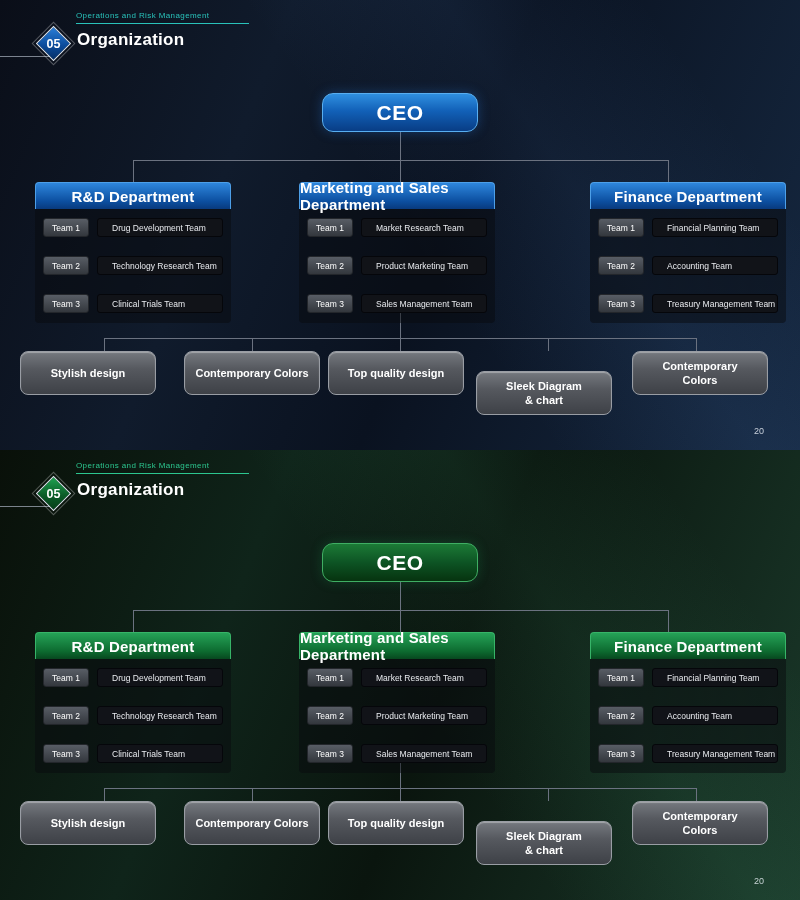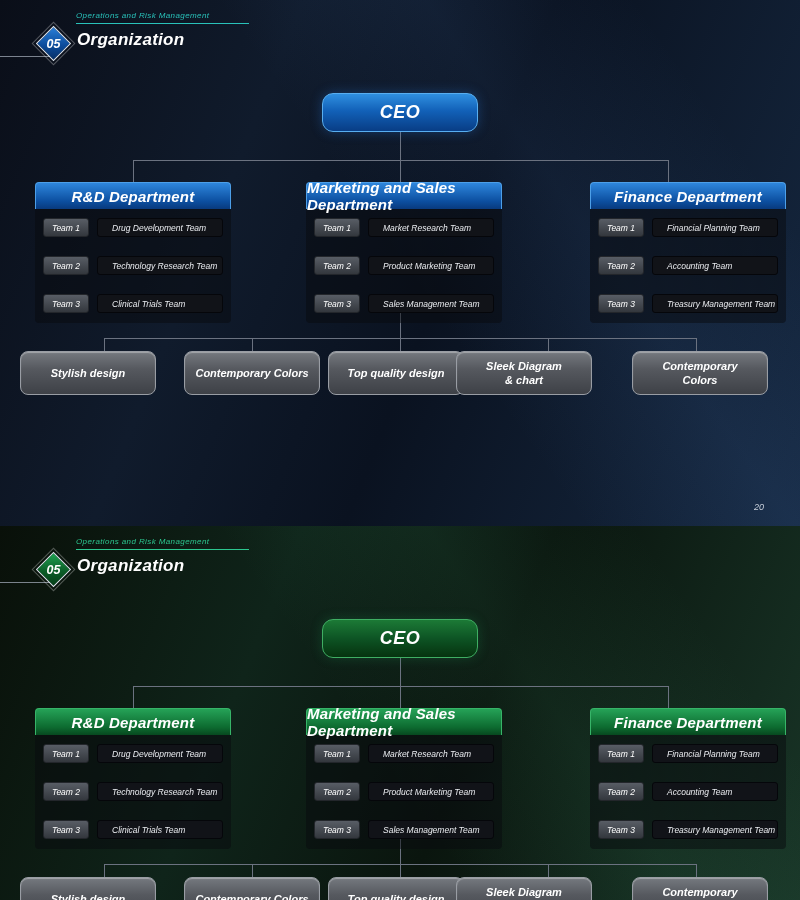--- a/index.html
+++ b/index.html
@@ -1,19 +1,19 @@
 <!DOCTYPE html>
 <html><head>
 <meta charset="utf-8">
 <style>
   * { margin:0; padding:0; box-sizing:border-box; }
   html,body { width:800px; background:#000; }
   body { height:900px; font-family:"Liberation Sans", sans-serif; overflow:hidden; }
 
-  .slide { position:relative; width:800px; height:526px; overflow:hidden;font-style:italic; }
+  .slide { position:relative; width:800px; height:450px; overflow:hidden; }
   .theme-blue {
     background: linear-gradient(112deg, #0a0e18 0%, #101b2c 30%, #0a1220 55%, #162942 100%);
   }
   .theme-blue::after {
     content:""; position:absolute; inset:0; pointer-events:none;
     background: linear-gradient(55deg, transparent 50%, rgba(80,130,200,0.09) 68%, transparent 86%);
   }
   .theme-green {
     background: linear-gradient(112deg, #091009 0%, #0f241a 30%, #0a150e 55%, #1b3a2b 100%);
   }
@@ -40,21 +40,21 @@
   .theme-blue .badge { background:linear-gradient(135deg,#2a7fd8 0%, #0c4c9c 55%, #062f66 100%); }
   .theme-green .badge { background:linear-gradient(135deg,#1fa352 0%, #0b5d28 55%, #053d18 100%); }
   .badge span { transform:rotate(-45deg); font-size:12.5px; font-weight:bold; color:#fff; }
 
   .slide-title { position:absolute; left:77px; top:30px; font-size:17px; font-weight:bold; color:#fff; letter-spacing:0.3px; z-index:2; }
 
   
   .ceo {
     position:absolute; left:322px; top:93px; width:156px; height:39px; border-radius:11px;
     display:flex; align-items:center; justify-content:center;
-    color:#fff; font-size:18px; font-weight:bold; letter-spacing:0.5px; border:1px solid; z-index:2;
+    color:#fff; font-size:21px; font-weight:bold; letter-spacing:0.5px; border:1px solid; z-index:2;
   }
   .theme-blue .ceo {
     background:linear-gradient(180deg,#2f8fe0 0%, #1261b8 45%, #083d85 100%);
     border-color:#58aef0; box-shadow:0 0 12px rgba(40,120,220,0.35);
   }
   .theme-green .ceo {
     background:linear-gradient(180deg,#1c7a36 0%, #0d5424 50%, #06330f 100%);
     border-color:#3fae63; box-shadow:0 0 12px rgba(30,140,80,0.3);
   }
 
@@ -69,21 +69,21 @@
   .c-bot-h   { left:104px; top:338px; width:593px; height:1px; }
   .c-fdrop-a { left:104px; top:338px; width:1px; height:13px; }
   .c-fdrop-b { left:252px; top:338px; width:1px; height:13px; }
   .c-fdrop-c { left:400px; top:338px; width:1px; height:13px; }
   .c-fdrop-d { left:548px; top:338px; width:1px; height:13px; }
   .c-fdrop-e { left:696px; top:338px; width:1px; height:13px; }
 
   
   .dept { position:absolute; top:182px; width:196px; z-index:2; }
   .dept-0 { left:35px; }
-  .dept-1 { left:306px; }
+  .dept-1 { left:299px; }
   .dept-2 { left:590px; }
   .dept-header {
     height:27px; border-radius:4px 4px 0 0; display:flex; align-items:center; justify-content:center;
     font-size:15px; font-weight:bold; color:#fff; border:1px solid; border-bottom:none; letter-spacing:0.2px;
   }
   .theme-blue .dept-header {
     background:linear-gradient(180deg,#2e86dc 0%, #0c4fa0 70%, #083a7e 100%); border-color:#4d9fe8;
   }
   .theme-green .dept-header {
     background:linear-gradient(180deg,#25a257 0%, #0d6b30 70%, #07481f 100%); border-color:#37b468;
@@ -108,21 +108,21 @@
   .feature {
     position:absolute; top:351px; width:136px; height:44px; border-radius:8px; z-index:2;
     display:flex; flex-direction:column; align-items:center; justify-content:center;
     color:#fff; font-size:11px; font-weight:bold; text-align:center; line-height:1.3;
     background:linear-gradient(180deg,#75797f 0%, #56595f 40%, #3e4147 100%);
     border:1px solid #999da4; box-shadow:inset 0 1px 1px rgba(255,255,255,0.35);
   }
   .feature-0 { left:20px; }
   .feature-1 { left:184px; }
   .feature-2 { left:328px; }
-  .feature-3 { left:456px; }
+  .feature-3 { left:476px;margin-top:20px; }
   .feature-4 { left:632px; }
   .feature span { display:block; }
   .feature span:empty { display:none; }
 
   .page-num { position:absolute; right:36px; bottom:14px; font-size:9px; color:#d2d6dc; }
 </style>
 </head>
 <body>
 
   <section class="slide theme-blue">

